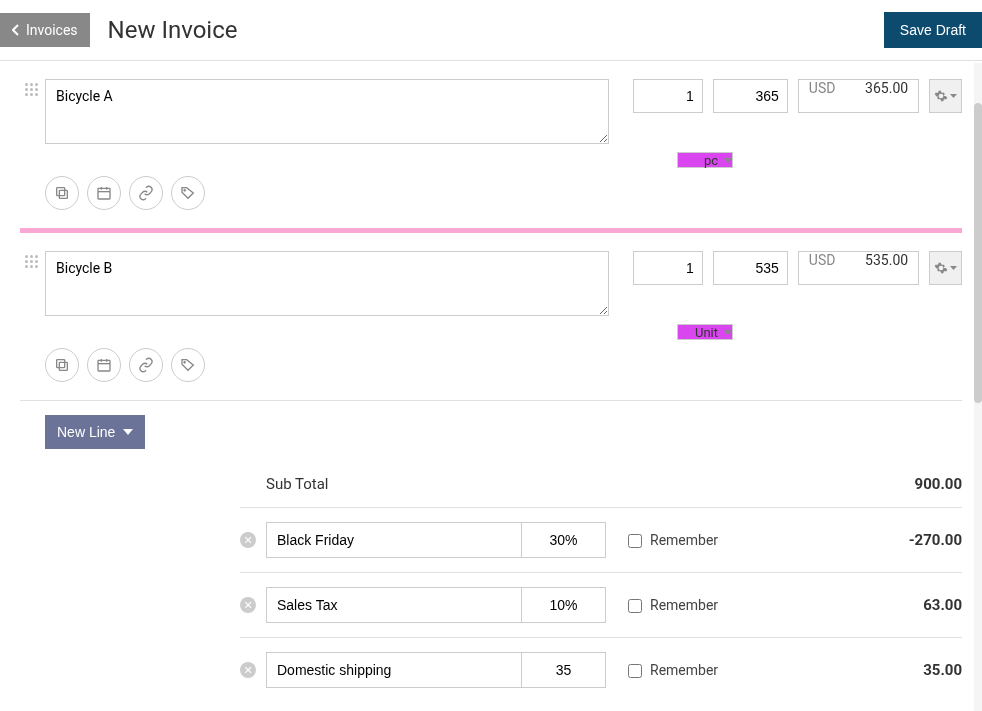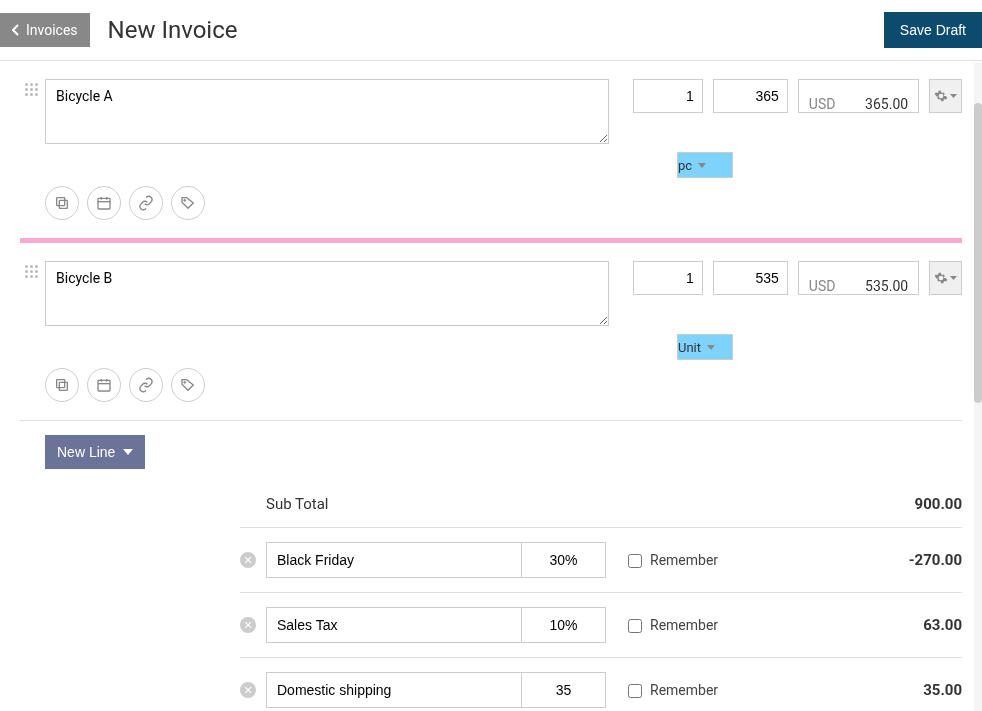--- a/index.html
+++ b/index.html
@@ -13,26 +13,26 @@
 .scrollbar-right { position: fixed; right: 0; top: 63px; width: 8px; height: 648px; background: #f5f5f5; }
 .scrollbar-thumb { position: absolute; right: 0; top: 40px; width: 8px; height: 300px; background: #ccc; border-radius: 4px; }
 
 .line-item { border-top: 5px solid #f9a8d4; padding: 18px 0 18px 0; position: relative; }
 .line-item:first-child { border-top: none; }
 .drag-handle { position: absolute; left: 5px; top: 22px; cursor: grab; }
 .row1 { display: flex; gap: 10px; align-items: flex-start; margin-left: 25px; }
 .desc-textarea { width: 584px; height: 65px; border: 1px solid #ccc; padding: 8px 10px; font-family: inherit; font-size: 14px; resize: both; }
 .qty-input { width: 70px; height: 34px; border: 1px solid #ccc; text-align: right; padding: 0 8px; font-size: 14px; margin-left: 14px; }
 .price-input { width: 75px; height: 34px; border: 1px solid #ccc; text-align: right; padding: 0 8px; font-size: 14px; }
-.amount-box { width: 125px; height: 34px; border: 1px solid #ccc; display: flex; align-items: flex-end; padding: 0 10px; font-size: 14px; }
+.amount-box { width: 125px; height: 34px; border: 1px solid #ccc; display: flex; align-items: flex-start; padding: 0 10px; font-size: 14px; }
 .amount-box .cur { color: #888; }
 .amount-box .amt { margin-left: auto; }
 .gear-btn { width: 34px; height: 34px; border: 1px solid #ccc; background: #f0f0f0; display: flex; align-items: center; justify-content: center; cursor: pointer; gap: 2px; }
 .unit-row { display: flex; margin-left: 25px; margin-top: 8px; }
-.unit-select { margin-left: 632px; width: 56px; height: 26px; border: 1px solid #ccc; background: #7dd3fc; display: flex; align-items: center; justify-content: flex-start; gap: 6px; cursor: pointer; font-size: 13px; }
+.unit-select { margin-left: 632px; width: 56px; height: 16px; border: 1px solid #ccc; background: #d946ef; display: flex; align-items: center; justify-content: flex-end; gap: 6px; cursor: pointer; font-size: 13px; }
 .icon-row { display: flex; gap: 8px; margin-left: 25px; margin-top: 8px; }
 .round-icon-btn { width: 34px; height: 34px; border: 1px solid #ccc; border-radius: 50%; background: #fff; display: flex; align-items: center; justify-content: center; cursor: pointer; }
 .round-icon-btn svg { width: 16px; height: 16px; stroke: #888; fill: none; }
 
 .new-line-btn { background: #6b7399; color: #fff; padding: 9px 12px; border: none; cursor: pointer; display: inline-flex; align-items: center; gap: 8px; font-size: 14px; margin-left: 25px; margin-bottom: 12px; }
 .new-line-btn svg { width: 10px; height: 6px; }
 
 .totals { margin-left: 220px; padding-right: 0; }
 .totals-row { display: flex; align-items: center; padding: 14px 0; border-top: 1px solid #e0e0e0; }
 .totals-row.no-border { border-top: none; }

